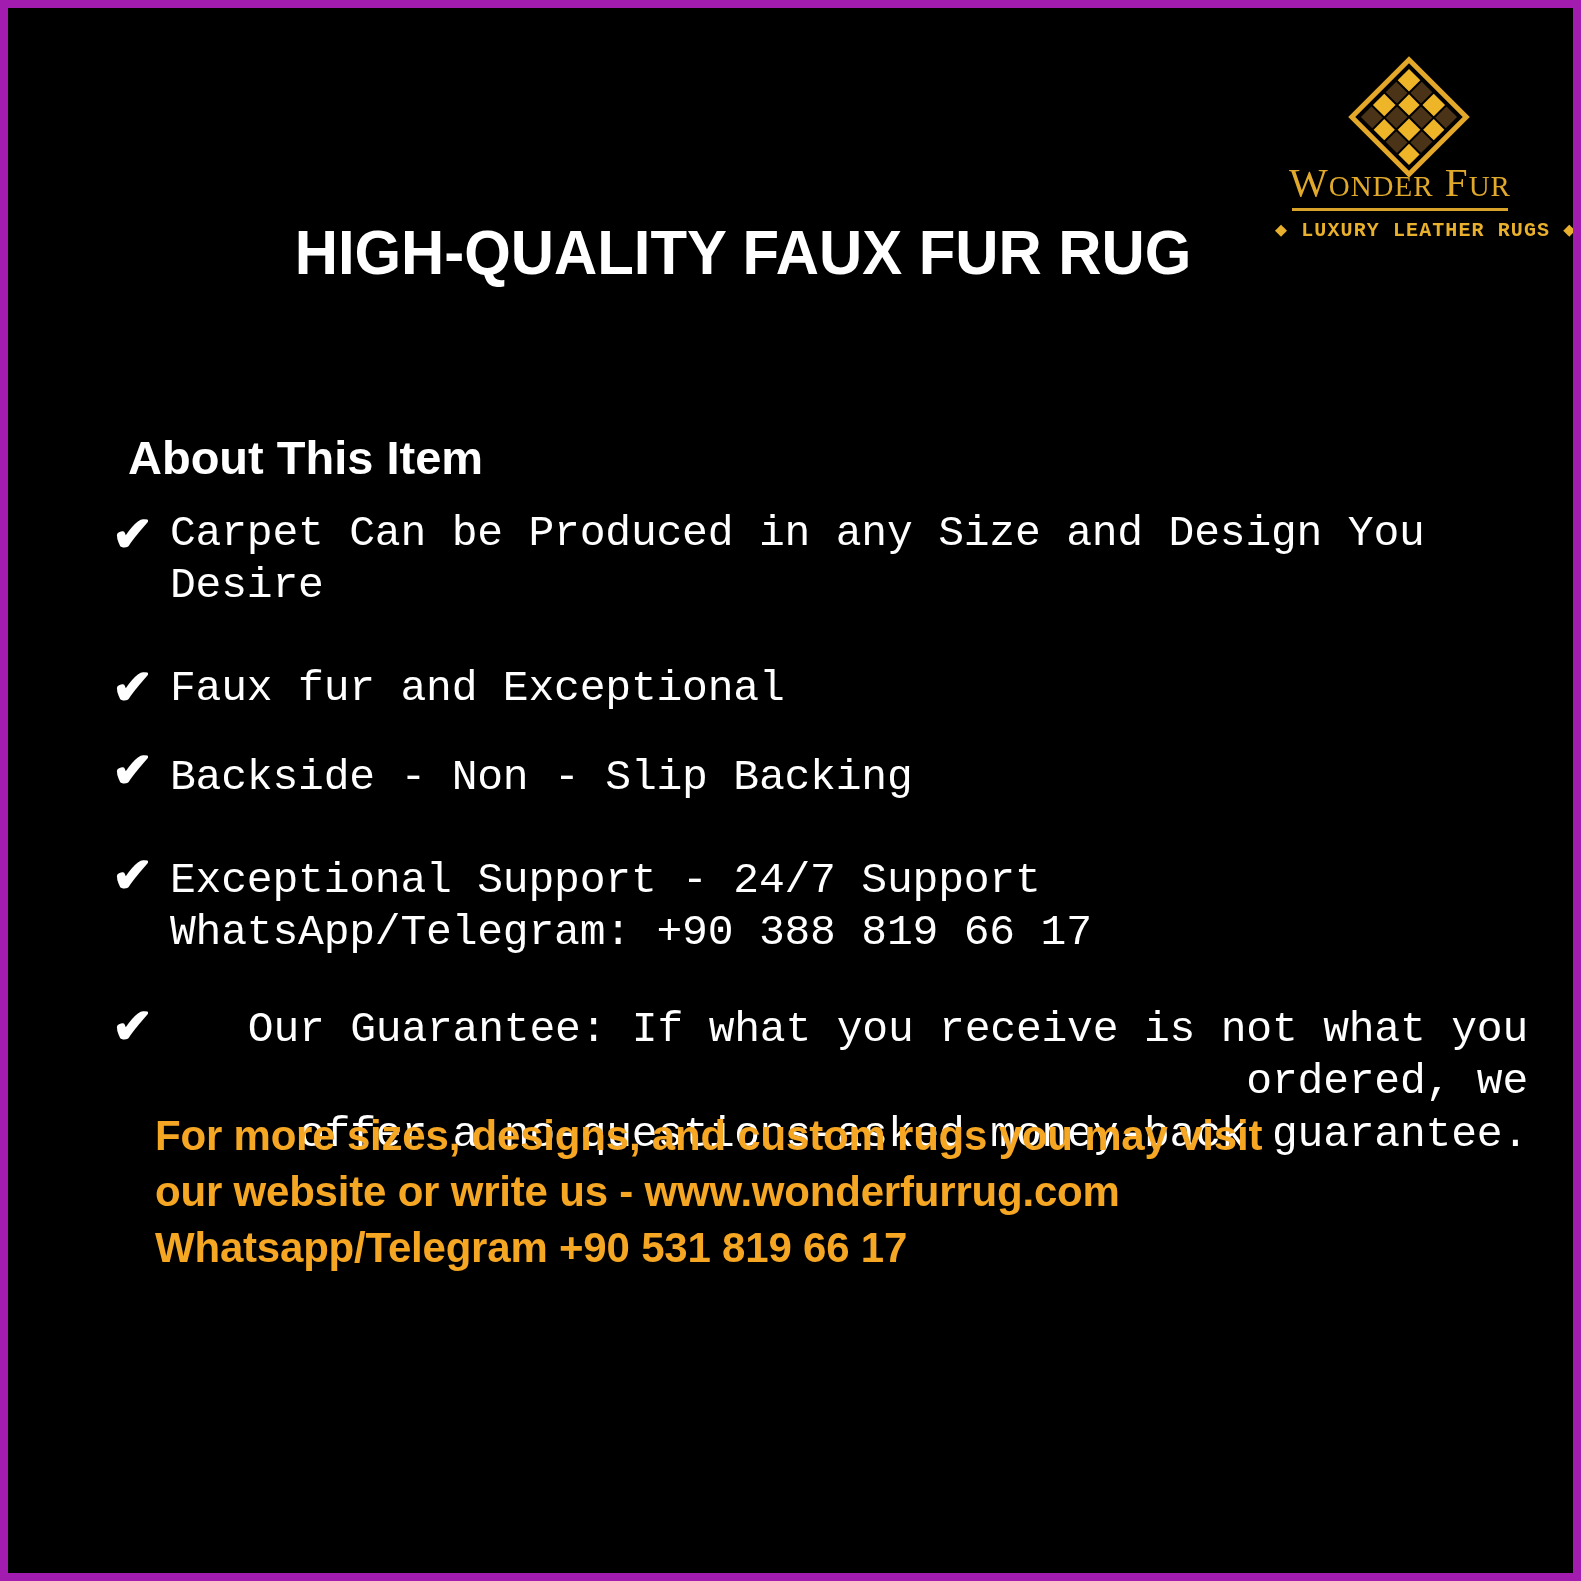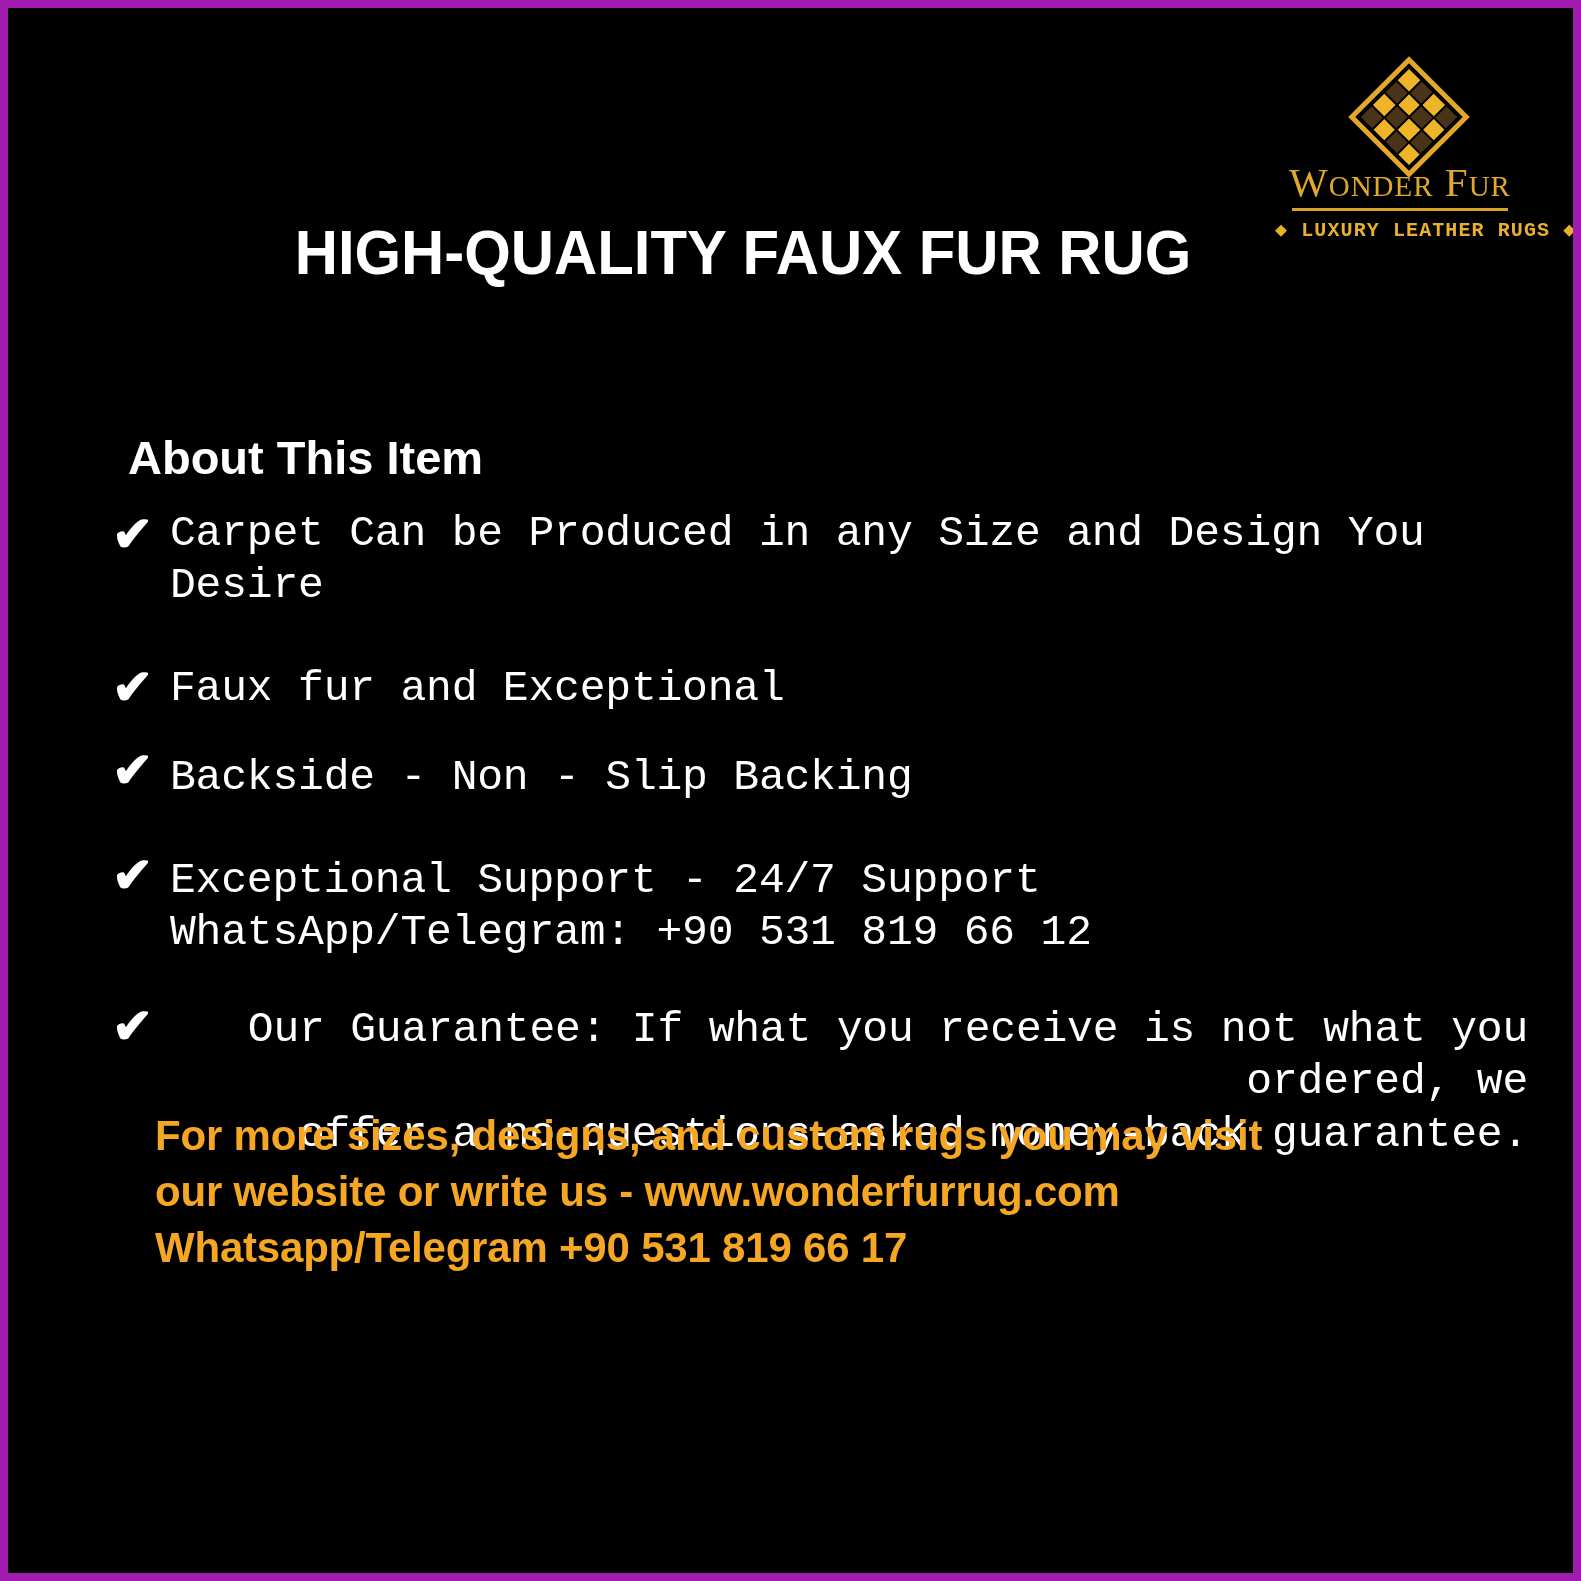--- a/index.html
+++ b/index.html
@@ -220,21 +220,21 @@
       <span class="check-icon">✔</span>
       <span class="bullet-text">Faux fur and Exceptional</span>
     </div>
     <div class="bullet bullet-b2">
       <span class="check-icon">✔</span>
       <span class="bullet-text">Backside - Non - Slip Backing</span>
     </div>
     <div class="bullet bullet-b3">
       <span class="check-icon">✔</span>
       <span class="bullet-text">Exceptional Support - 24/7 Support
-WhatsApp/Telegram: +90 531 819 66 12</span>
+WhatsApp/Telegram: +90 388 819 66 17</span>
     </div>
     <div class="bullet bullet-b4">
       <span class="check-icon">✔</span>
       <span class="bullet-text">Our Guarantee: If what you receive is not what you ordered, we
  offer a no-questions-asked money-back guarantee.</span>
     </div>
   </div>
 
   <div id="promo">For more sizes, designs, and custom rugs you may visit
 our website or write us - www.wonderfurrug.com

